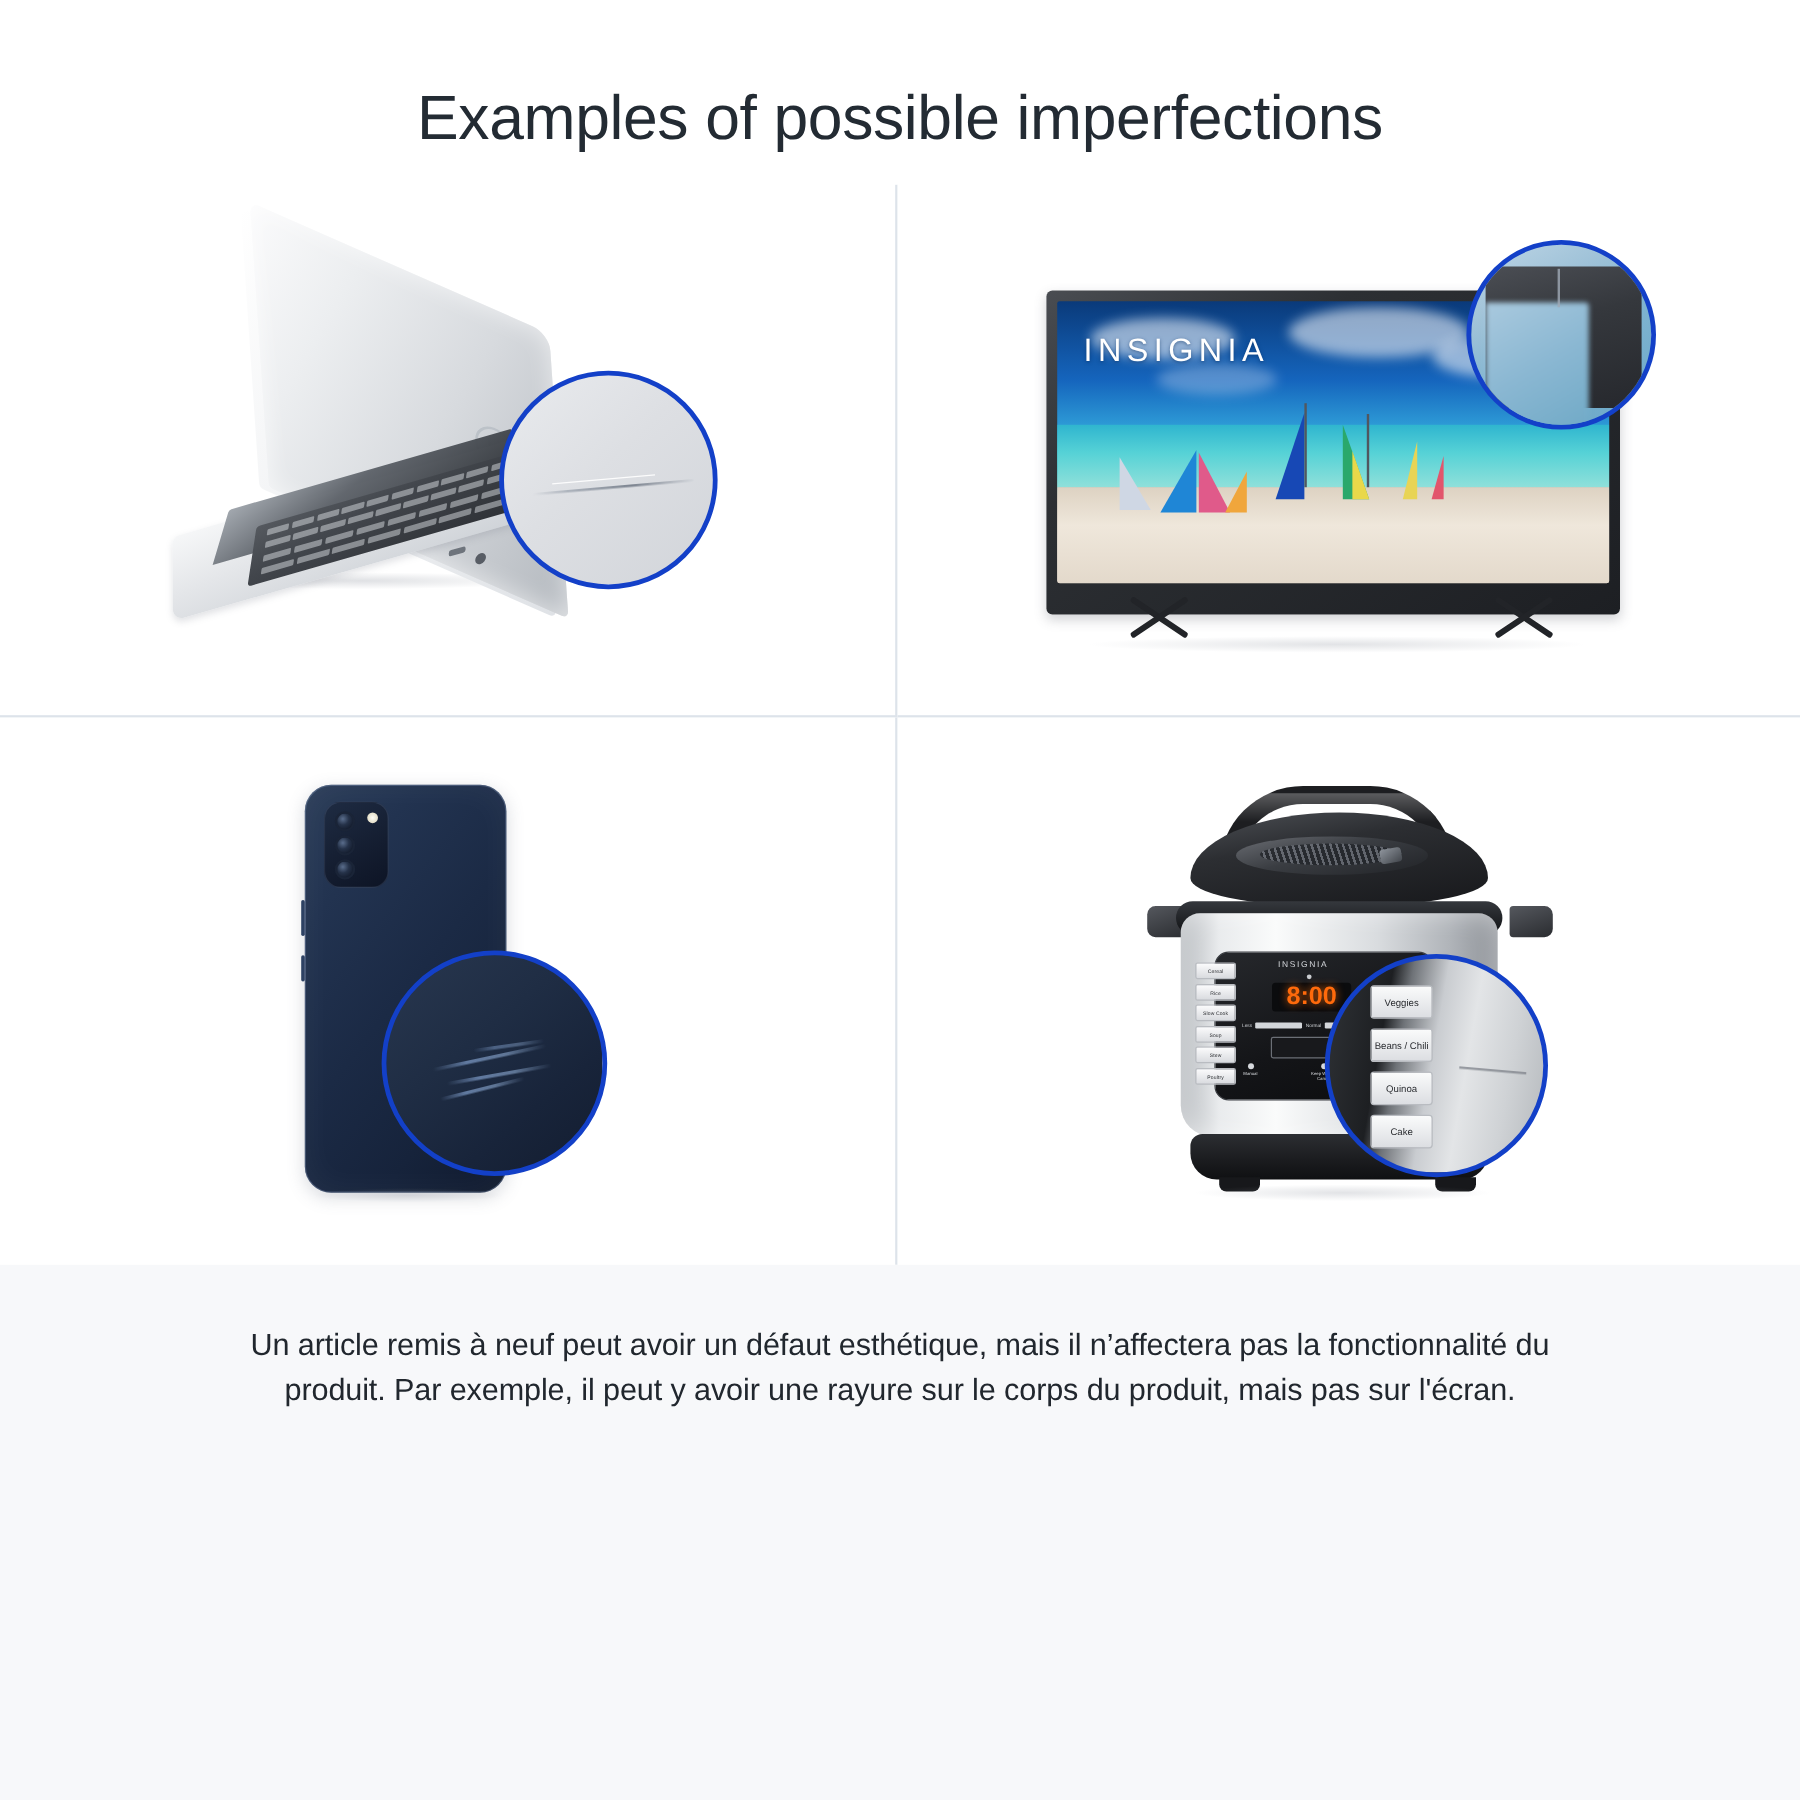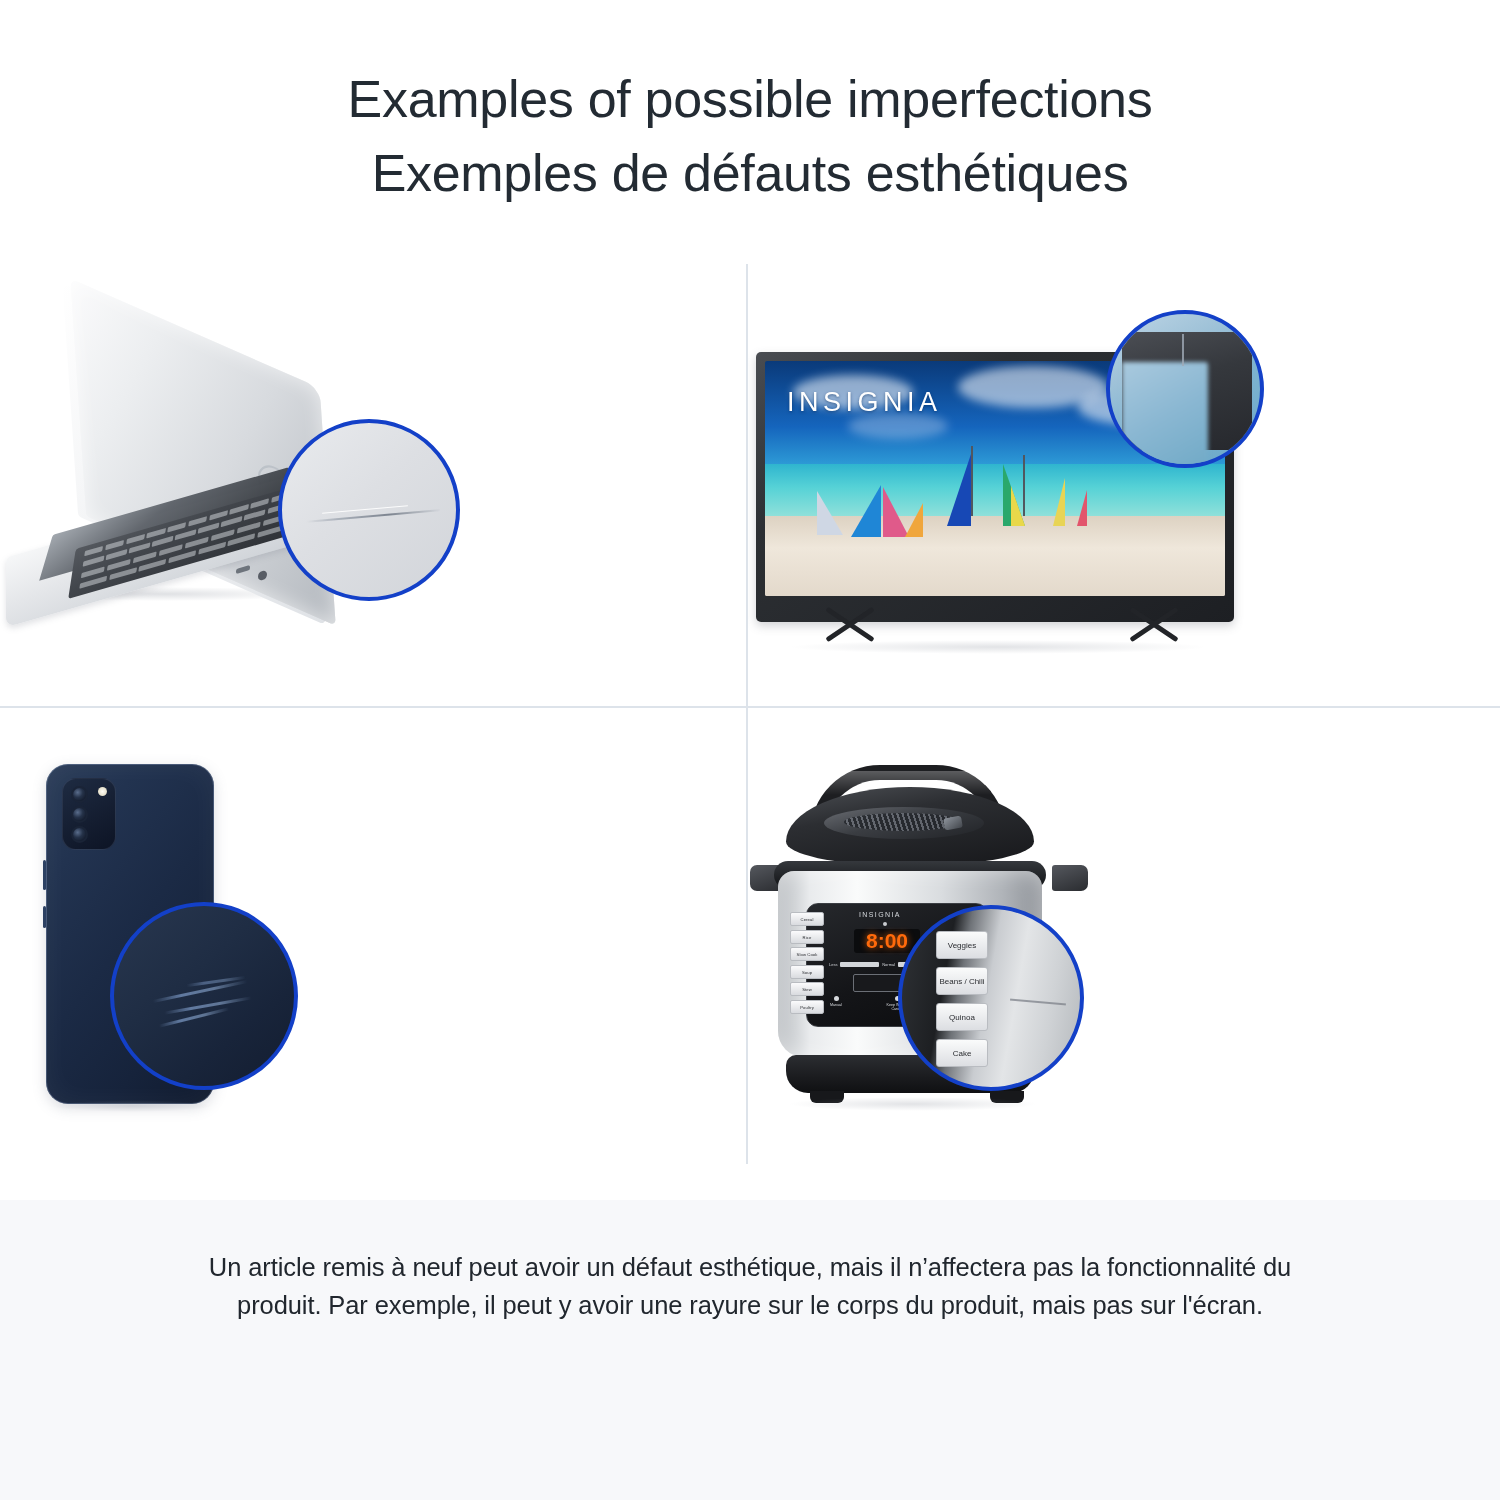--- a/index.html
+++ b/index.html
@@ -10,21 +10,20 @@
     font-family: "Liberation Sans", sans-serif;
     overflow: hidden;
   }
 
   .page {
     position: relative;
     width: 1500px; height: 1500px;
     background: #ffffff;
     display: flex;
     flex-direction: column;
-    gap: 36px;
   }
 
   
   .title-block {
     padding-top: 62px;
     text-align: center;
     color: #232b33;
   }
   .title-line {
     font-size: 52px;
@@ -42,21 +41,21 @@
     width: 1500px;
     height: 900px;
     display: grid;
     grid-template-columns: 748px 752px;
     grid-template-rows: 444px 456px;
   }
   .cell {
     position: relative;
     display: flex;
     align-items: center;
-    justify-content: flex-start;
+    justify-content: center;
     overflow: hidden;
     background: #ffffff;
   }
   .cell.b-right { border-right: 2px solid #dde3ea; }
   .cell.b-bottom { border-bottom: 2px solid #dde3ea; }
 
   .stage { position: relative; }
 
   
   .magnifier {
@@ -562,21 +561,20 @@
   }
   .para + .para { margin-top: 30px; }
 </style>
 </head>
 <body>
 
 <div class="page">
 
   <div class="title-block">
     <div class="title-line">Examples of possible imperfections</div>
-    <div class="title-line">Exemples de défauts esthétiques</div>
   </div>
 
   <div class="grid">
 
     <div class="cell b-right b-bottom">
       <div class="stage laptop-stage">
         <div class="shadow-laptop"></div>
         <div class="lid-edge"></div>
         <div class="lid"></div>
         <div class="lid-logo"></div>

